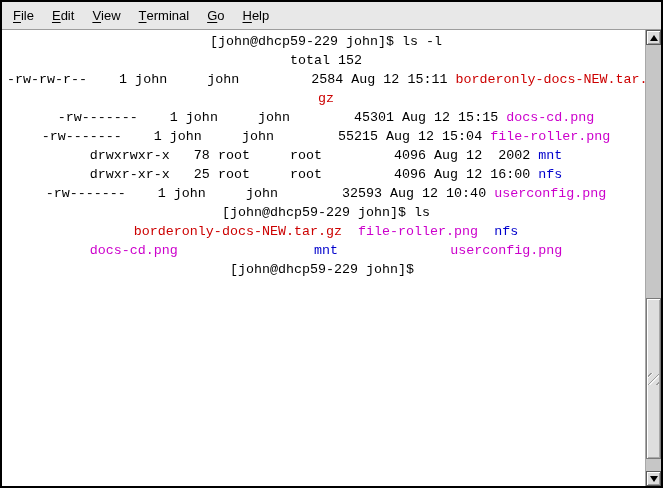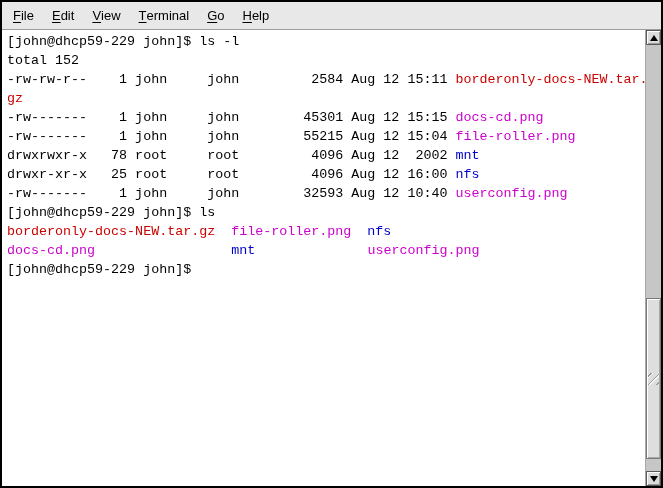--- a/index.html
+++ b/index.html
@@ -22,21 +22,21 @@
   .menu-item u{text-decoration:underline;text-underline-offset:2px;}
   
   .content{flex:1;display:flex;min-height:0;}
   .terminal{
     flex:1;min-width:0;overflow:hidden;background:#fff;
     padding:2px 0 0 5px;
     font-family:"Liberation Mono","DejaVu Sans Mono",monospace;
     font-size:13.35px;line-height:19px;color:var(--fg,#000);
     white-space:pre;
   }
-  .term-line{height:19px;}
+  .term-line{height:19px;text-align:center;}
   
   .scrollbar{
     flex:0 0 15px;width:15px;background:#c6c6c6;
     border-left:1px solid #a8a8a8;
     display:flex;flex-direction:column;position:relative;
   }
   .stepper{
     flex:0 0 15px;height:15px;background:#dcdcdc;
     border:1px solid #5a5a5a;box-sizing:border-box;
     box-shadow:inset 1px 1px 0 #ffffff, inset -1px -1px 0 #9a9a9a;

